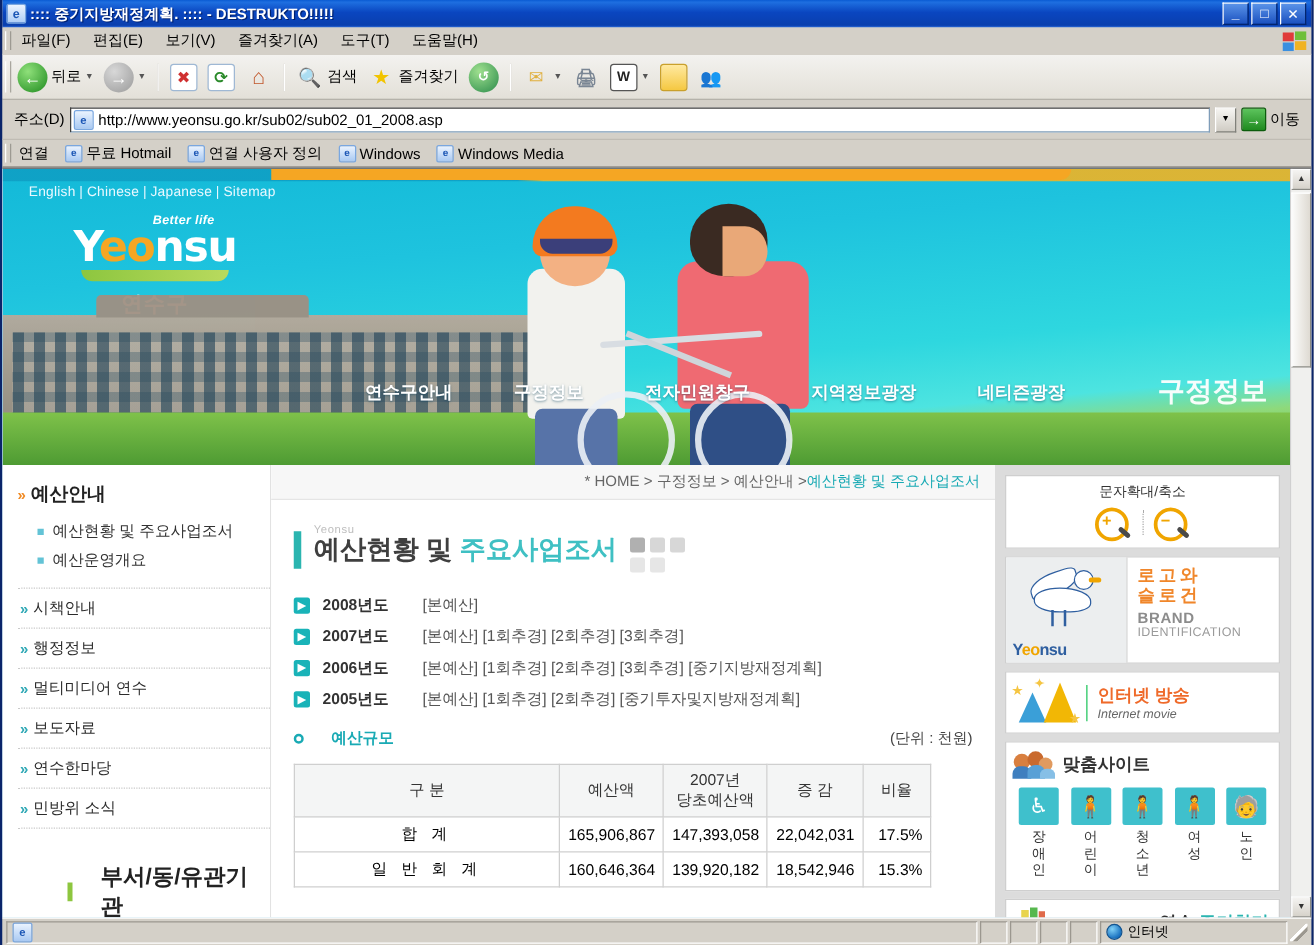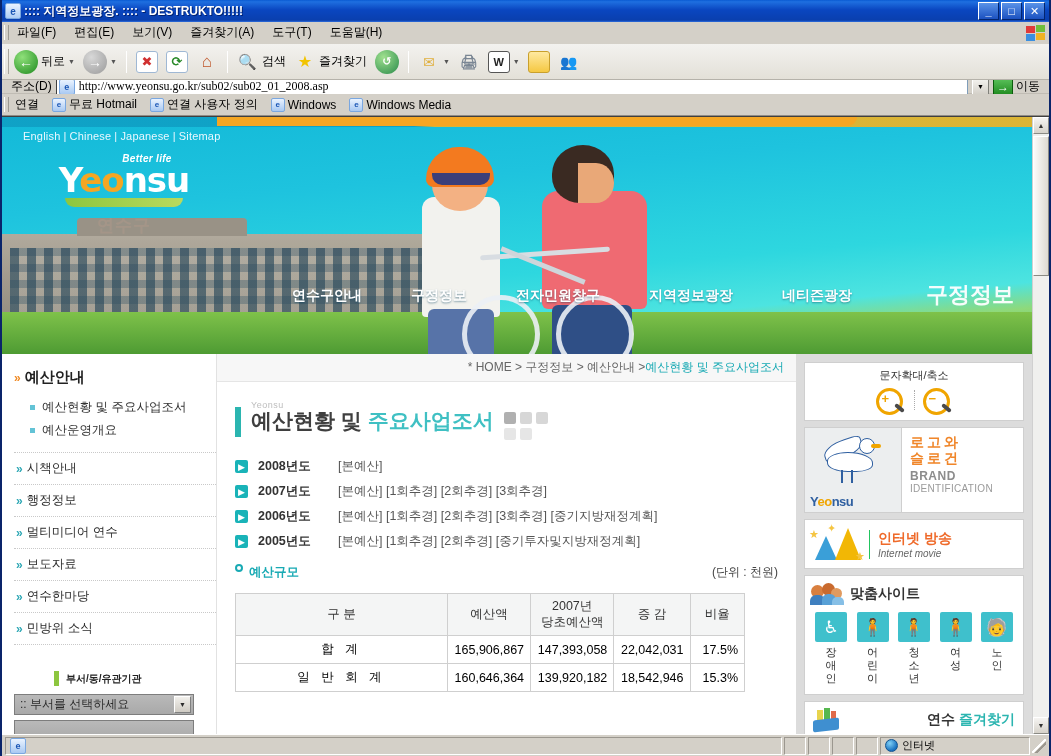--- a/index.html
+++ b/index.html
@@ -44,29 +44,29 @@
     border-left:1px solid #fff;border-right:1px solid #a9a69e;}
   .tbtn{display:flex;align-items:center;gap:3px;padding:2px 4px;font-size:12px;color:#000;white-space:nowrap;}
   .tsep{width:1px;height:22px;background:#bcb8b0;border-right:1px solid #fff;margin:0 5px;}
   .caret{font-size:7px;color:#555;}
   .circ{width:24px;height:24px;border-radius:50%;display:flex;align-items:center;
     justify-content:center;font-size:14px;color:#fff;font-weight:bold;}
   .sq{width:22px;height:22px;border-radius:3px;display:flex;align-items:center;
     justify-content:center;font-size:13px;font-weight:bold;}
 
   
-  .addrbar{height:14px;background:#d4d0c8;display:flex;align-items:center;
+  .addrbar{height:32px;background:#d4d0c8;display:flex;align-items:center;
     padding:0 3px;gap:4px;border-bottom:1px solid #c0bcb4;}
   .addr-label{font-size:12px;white-space:nowrap;padding-left:6px;}
   .addr-input{flex:1;height:20px;background:#fff;border:1px solid #7f9db9;
     border-top-color:#404040;border-left-color:#404040;display:flex;align-items:center;gap:4px;padding:0 2px;}
   .addr-fav{width:16px;height:16px;background:linear-gradient(to bottom,#eaf3ff,#a9c9f2);
     border:1px solid #7aa7e0;border-radius:2px;font-size:9px;color:#1b56b5;font-weight:bold;
     display:flex;align-items:center;justify-content:center;flex:0 0 16px;}
-  .addr-text{font-size:12px;color:#000;white-space:nowrap;overflow:hidden;font-family:Liberation Serif, serif;}
+  .addr-text{font-size:12px;color:#000;white-space:nowrap;overflow:hidden;}
   .addr-drop{width:17px;height:20px;background:linear-gradient(to bottom,#f6f5f2,#d0ccc4);
     border:1px solid #fff;border-right-color:#80807a;border-bottom-color:#80807a;
     display:flex;align-items:center;justify-content:center;font-size:7px;}
   .go-btn{display:flex;align-items:center;gap:3px;font-size:12px;padding-right:6px;}
   .go-arrow{width:20px;height:19px;background:linear-gradient(to bottom,#5dc45d,#1f8a1f);
     border:1px solid #0c5c0c;border-radius:2px;color:#fff;font-size:12px;font-weight:bold;
     display:flex;align-items:center;justify-content:center;}
 
   
   .linksbar{height:22px;background:#d4d0c8;display:flex;align-items:center;
@@ -132,21 +132,21 @@
   .gg{color:#f08a24;font-size:12px;font-weight:bold;letter-spacing:-2px;}
   .gg.blue{color:#2fa8b5;}
   .lnb-top-t{font-size:15px;font-weight:bold;color:#222;}
   .lnb-sub{list-style:none;margin:0 0 10px 16px;}
   .lnb-sub li{display:flex;align-items:center;gap:7px;font-size:12.5px;color:#333;padding:3px 0;}
   .bul{width:5px;height:5px;background:#63c3d6;display:inline-block;}
   .lnb-row{display:flex;align-items:center;gap:6px;font-size:12.5px;color:#2b2b2b;
     padding:7px 0 7px 2px;border-top:1px dotted #c9c9c9;}
   .lnb-row:last-child{border-bottom:1px dotted #c9c9c9;}
   .dept-box{margin:26px 0 0 12px;width:188px;}
-  .dept-title{display:flex;align-items:center;gap:7px;font-size:10px;font-weight:bold;color:#222;margin-bottom:8px;padding-left:40px;}
+  .dept-title{display:flex;align-items:center;gap:22px;font-size:18px;font-weight:bold;color:#222;margin-bottom:8px;padding-left:40px;}
   .dept-bar{width:5px;height:15px;background:#8dc63f;display:inline-block;}
   .sel{width:180px;height:21px;margin-bottom:5px;background:linear-gradient(to bottom,#b9b9b9,#a9a9a9);
     border:1px solid #7d7d7d;display:flex;align-items:center;justify-content:space-between;
     font-size:12px;color:#2b2b2b;padding-left:5px;}
   .sel-arrow{width:17px;height:17px;margin-right:2px;background:linear-gradient(to bottom,#f2f0ec,#cfcbc3);
     border:1px solid #fff;border-right-color:#808080;border-bottom-color:#808080;
     display:flex;align-items:center;justify-content:center;font-size:7px;}
 
   .main{flex:1;background:#fff;position:relative;}
   .crumb{height:28px;background:#f7f7f7;border-bottom:1px solid #e5e5e5;
@@ -164,21 +164,21 @@
   .dots i.hide{visibility:hidden;}
 
   .years{margin:14px 18px 0 18px;}
   .yrow{display:flex;align-items:center;gap:10px;padding:4px 0;font-size:12.5px;}
   .yico{width:13px;height:13px;background:#19b3b8;color:#fff;font-size:9px;
     display:flex;align-items:center;justify-content:center;border-radius:2px;}
   .ylabel{font-weight:bold;color:#333;width:70px;}
   .ylinks{color:#555;}
 
   .sec{display:flex;align-items:center;justify-content:space-between;margin:10px 18px 0 18px;}
-  .sec-l{display:flex;gap:6px;font-size:12.5px;color:#19aab4;font-weight:bold;}
+  .sec-l{display:flex;align-items:center;gap:22px;font-size:12.5px;color:#19aab4;font-weight:bold;}
   .sec-dot{width:8px;height:8px;border:2px solid #19aab4;border-radius:50%;display:inline-block;}
   .sec-r{font-size:12px;color:#444;}
 
   table.budget{margin:12px 18px 0 18px;border-collapse:collapse;width:510px;font-size:12.5px;}
   table.budget th,table.budget td{border:1px solid #cfcfcf;padding:5px 6px;}
   table.budget th{background:#f4f5f5;font-weight:normal;color:#333;text-align:center;line-height:1.25;}
   table.budget td.cat{text-align:center;letter-spacing:4px;}
   table.budget td.num{text-align:right;white-space:nowrap;}
 
   
@@ -275,21 +275,21 @@
     linear-gradient(135deg,transparent 45%,#fff 45%,#fff 55%,transparent 55%),
     linear-gradient(135deg,transparent 60%,#9b978f 60%,#9b978f 70%,transparent 70%);}
 </style>
 </head>
 <body>
 
 <div class="win">
 
   <div class="titlebar">
     <div class="tb-icon">e</div>
-    <div class="tb-title">:::: 지역정보광장. :::: - DESTRUKTO!!!!!</div>
+    <div class="tb-title">:::: 중기지방재정계획. :::: - DESTRUKTO!!!!!</div>
     <div class="tb-btns">
       <div class="tb-btn">_</div>
       <div class="tb-btn">□</div>
       <div class="tb-btn">✕</div>
     </div>
   </div>
 
   <div class="menubar">
     <div class="menu-item">파일(F)</div>
     <div class="menu-item">편집(E)</div>

